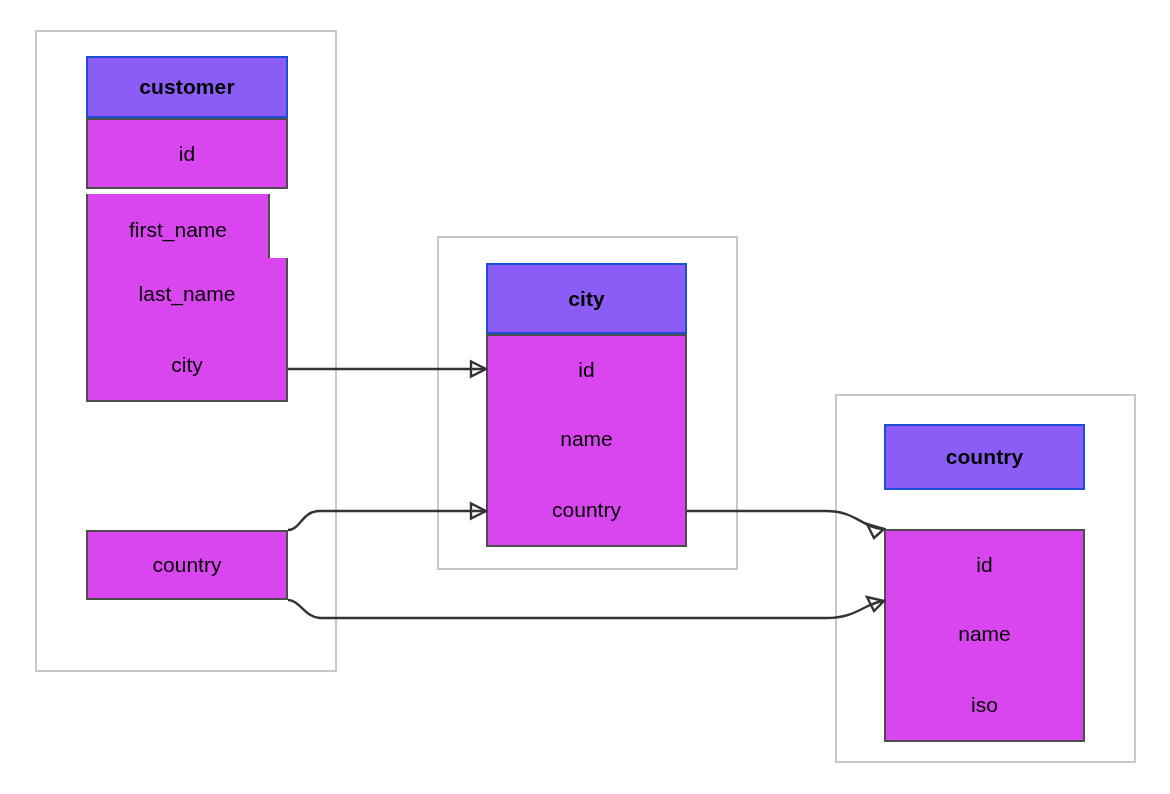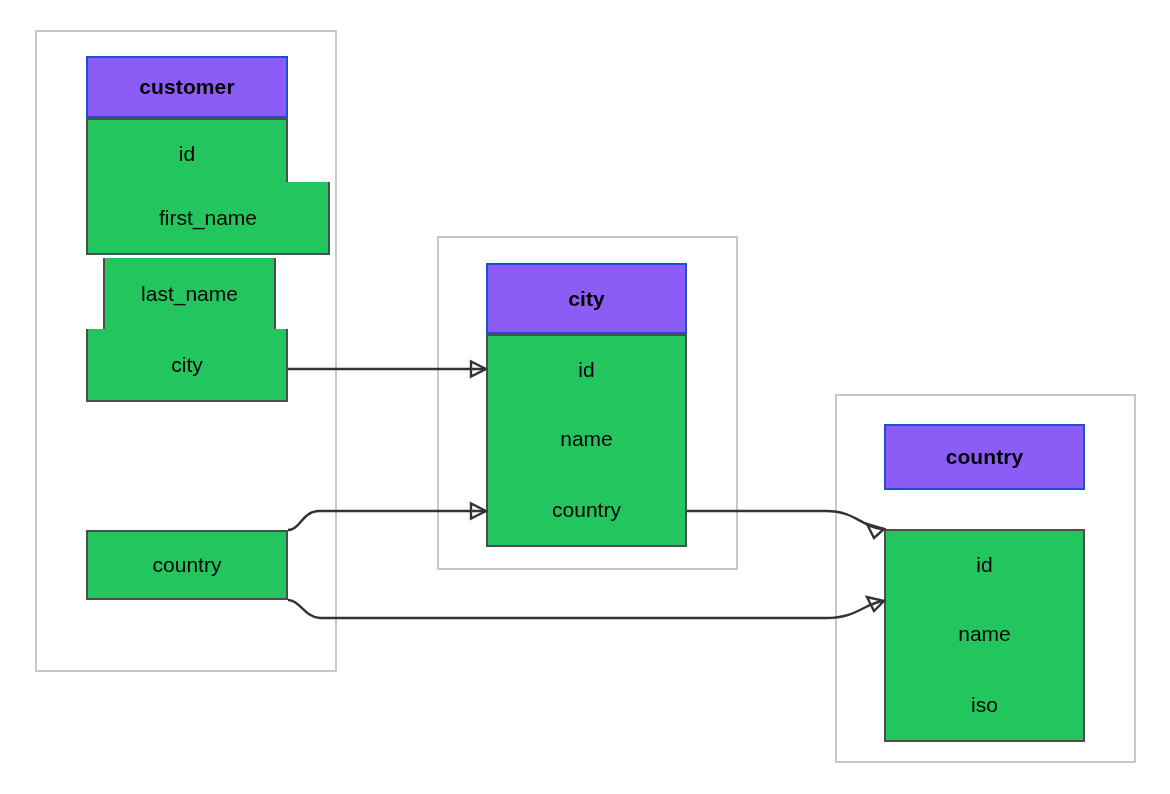--- a/index.html
+++ b/index.html
@@ -40,21 +40,21 @@
     align-items: center;
     justify-content: center;
     font-weight: bold;
     font-size: 21px;
     color: #000000;
     letter-spacing: 0.1px;
   }
   .ent-row {
     position: absolute;
     box-sizing: border-box;
-    background: #22c55e;
+    background: #d946ef;
     border: 2px solid #4d4d4d;
     display: flex;
     align-items: center;
     justify-content: center;
     font-size: 21px;
     color: #000000;
   }
   
   .ent-row.stack {
     border-top: none;
@@ -80,22 +80,22 @@
 
 <div id="canvas">
 
   <div class="group" id="group-0" style="left: 35px; top: 30px; width: 302px; height: 642px;"></div>
   <div class="group" id="group-1" style="left: 437px; top: 236px; width: 301px; height: 334px;"></div>
   <div class="group" id="group-2" style="left: 835px; top: 394px; width: 301px; height: 369px;"></div>
 
   <div class="entity">
     <div class="ent-header" id="cust-h" style="left: 86px; top: 56px; width: 202px; height: 62px;">customer</div>
     <div class="ent-row" id="cust-r0" style="left: 86px; top: 118px; width: 202px; height: 71px;">id</div>
-    <div class="ent-row stack" id="cust-r1" style="left: 86px; top: 182px; width: 244px; height: 73px;">first_name</div>
-    <div class="ent-row stack" id="cust-r2" style="left: 86px; top: 258px; width: 173px; height: 73px; margin-left: 17px;">last_name</div>
+    <div class="ent-row stack" id="cust-r1" style="left: 86px; top: 194px; width: 184px; height: 73px;">first_name</div>
+    <div class="ent-row stack" id="cust-r2" style="left: 86px; top: 258px; width: 202px; height: 73px;">last_name</div>
     <div class="ent-row stack" id="cust-r3" style="left: 86px; top: 329px; width: 202px; height: 73px;">city</div>
     <div class="ent-row" id="cust-d0" style="left: 86px; top: 530px; width: 202px; height: 70px;">country</div>
   </div>
 
   <div class="entity">
     <div class="ent-header" id="city-h" style="left: 486px; top: 263px; width: 201px; height: 71px;">city</div>
     <div class="ent-row" id="city-r0" style="left: 486px; top: 334px; width: 201px; height: 71px;">id</div>
     <div class="ent-row stack" id="city-r1" style="left: 486px; top: 403px; width: 201px; height: 73px;">name</div>
     <div class="ent-row stack" id="city-r2" style="left: 486px; top: 474px; width: 201px; height: 73px;">country</div>
   </div>

